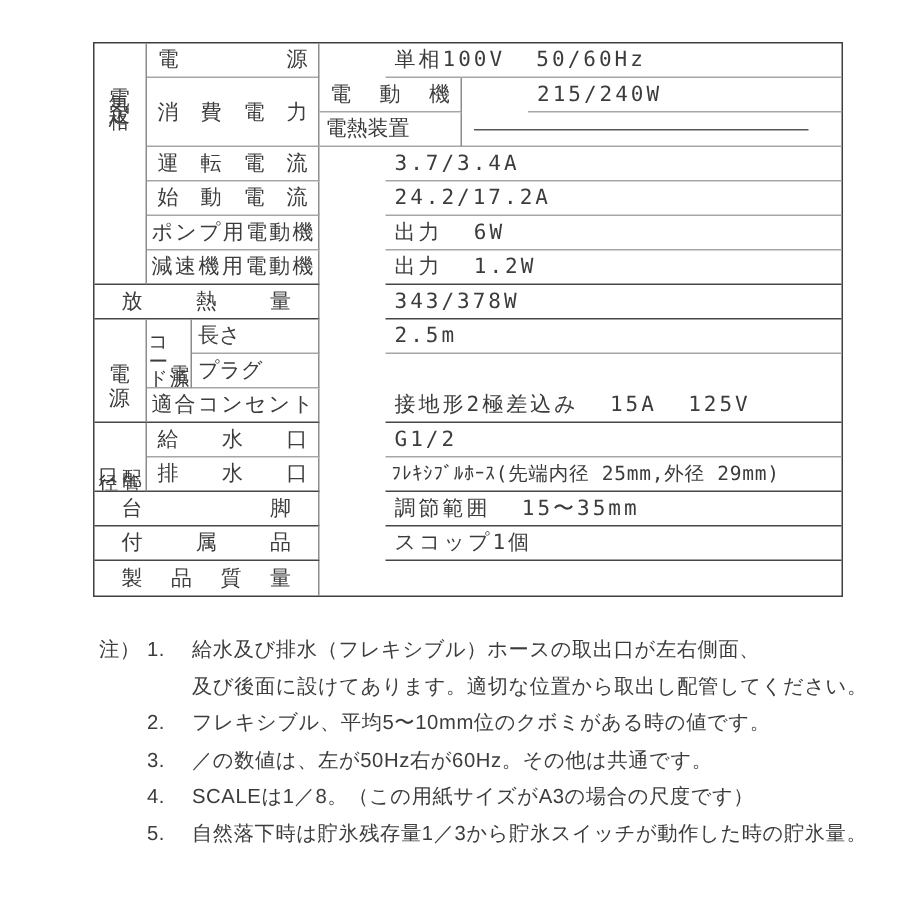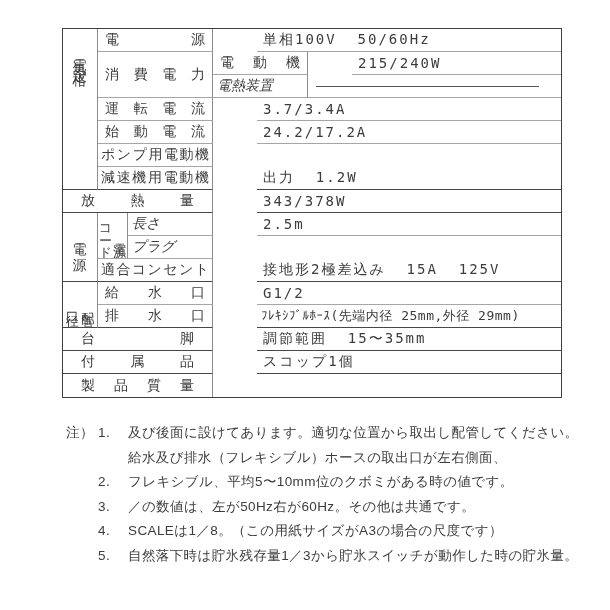--- a/index.html
+++ b/index.html
@@ -27,21 +27,21 @@
     font-size:14px;
   }
   .cell{display:flex;align-items:center;min-width:0;overflow:hidden;}
   .br{border-right:1px solid var(--vl);}
   .bb{border-bottom:1px solid var(--hl);}
   .bbd{border-bottom:1px solid var(--hd);}
 
   .pad7{padding:0 7px;}
   .pad2{padding:0 3px;}
   .pad18{padding:0 18px;}
-  .tight{padding-left:4px;white-space:nowrap;font-style:italic;}
+  .tight{padding-left:4px;white-space:nowrap;}
 
   .chars{display:flex;width:100%;justify-content:space-between;align-items:center;}
 
   .val{
     padding-left:6px;letter-spacing:2px;white-space:pre;
     font-family:"DejaVu Sans Mono","DejaVu Sans",sans-serif;
     margin-left:44px;
   }
   .val.condensed{letter-spacing:0.5px;font-size:13px;padding-left:4px;}
 
@@ -132,20 +132,21 @@
       <div class="chars">
           <span>ポ</span>
           <span>ン</span>
           <span>プ</span>
           <span>用</span>
           <span>電</span>
           <span>動</span>
           <span>機</span>
         </div>
     </div>
+    <div class="cell bb val" style="grid-area:6/4/7/6">出力  6W</div>
 
     <div class="cell br bbd pad2" style="grid-area:7/2/8/4">
       <div class="chars">
           <span>減</span>
           <span>速</span>
           <span>機</span>
           <span>用</span>
           <span>電</span>
           <span>動</span>
           <span>機</span>
@@ -238,22 +239,22 @@
         </div>
     </div>
 
   </div>
 
   <div class="notes">
     <div class="note-item">
       <span class="note-prefix">注）</span>
       <span class="note-num">1.</span>
       <div class="note-text">
+        <div>給水及び排水（フレキシブル）ホースの取出口が左右側面、</div>
         <div>及び後面に設けてあります。適切な位置から取出し配管してください。</div>
-        <div>給水及び排水（フレキシブル）ホースの取出口が左右側面、</div>
       </div>
     </div>
     <div class="note-item">
       <span class="note-prefix"></span>
       <span class="note-num">2.</span>
       <div class="note-text">
         <div>フレキシブル、平均5〜10mm位のクボミがある時の値です。</div>
       </div>
     </div>
     <div class="note-item">

